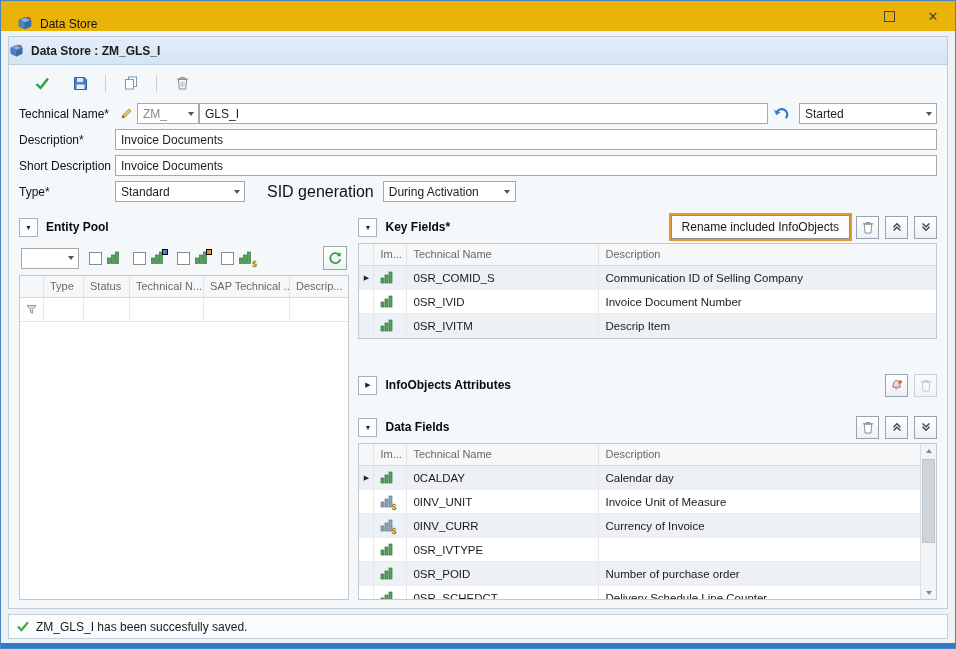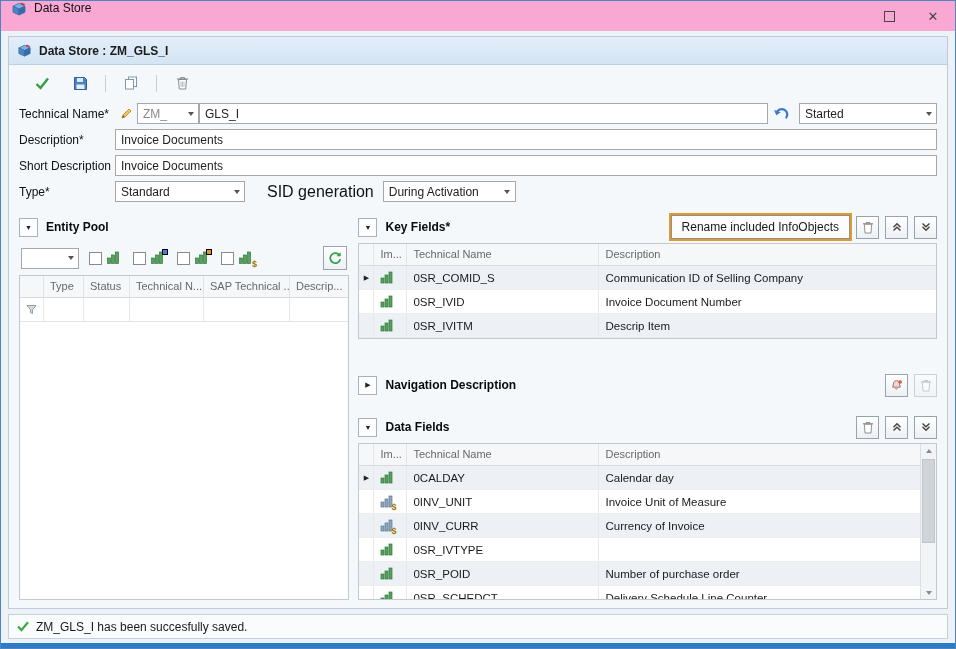--- a/index.html
+++ b/index.html
@@ -1,28 +1,28 @@
 <!DOCTYPE html>
 <html><head>
 <meta charset="utf-8">
 <style>
   html,body{margin:0;padding:0;}
   body{font-family:"Liberation Sans",sans-serif;background:#9aa7b4;}
   svg{display:block;}
   .window{width:956px;height:649px;box-sizing:border-box;background:#fff;border:1px solid #4a86c2;display:flex;flex-direction:column;overflow:hidden;}
   
-  .titlebar{height:30px;flex:0 0 30px;background:#f9a8d4;display:flex;align-items:flex-start;padding-left:10px;}
+  .titlebar{height:30px;flex:0 0 30px;background:#eab308;display:flex;align-items:flex-end;padding-left:16px;}
   .title-text{font-size:12px;color:#111;margin-left:7px;}
   .win-controls{margin-left:auto;display:flex;height:100%;}
   .win-btn{width:44px;height:100%;display:flex;align-items:center;justify-content:center;color:#444;font-size:13px;cursor:default;}
   .max-glyph{width:9px;height:9px;border:1px solid #444;display:block;}
   
   .content{flex:1;min-height:0;background:#edf2f7;padding:5px 7px 4px;display:flex;flex-direction:column;}
   .main-panel{flex:1;min-height:0;border:1px solid #bfcbd8;background:#f4f8fb;display:flex;flex-direction:column;}
-  .panel-header{height:27px;flex:0 0 27px;background:linear-gradient(#e4eefa,#d3e4f3);border-bottom:1px solid #bdd1e5;display:flex;align-items:center;padding-left:8px;}
+  .panel-header{height:27px;flex:0 0 27px;background:linear-gradient(#e4eefa,#d3e4f3);border-bottom:1px solid #bdd1e5;display:flex;align-items:center;}
   .ph-title{font-size:12px;font-weight:bold;color:#1c1c1c;margin-left:7px;}
   .toolbar{height:36px;flex:0 0 36px;display:flex;align-items:center;padding-left:20px;}
   .tb-btn{width:26px;height:26px;display:flex;align-items:center;justify-content:center;margin-right:12px;}
   .tb-sep{width:1px;height:17px;background:#c6cfd8;margin-right:12px;}
   
   .form{padding:2px 10px 4px;}
   .frow{display:flex;align-items:center;margin-bottom:5px;height:21px;}
   .flabel{flex:0 0 96px;font-size:12px;color:#111;}
   input.txt{height:21px;box-sizing:border-box;border:1px solid #a8a8a8;font-family:inherit;font-size:12px;color:#222;padding:0 5px;background:#fff;outline:none;}
   .grow1{flex:1;min-width:0;}
@@ -416,21 +416,21 @@
               </span>
               <span class="gc c2">0SR_IVITM</span>
               <span class="gc c3">Descrip Item</span>
             </div>
           </div>
 
           <div class="sechead navsec">
             <span class="expbtn">
                 <span>▶</span>
               </span>
-            <span class="sectitle">Navigation Description</span>
+            <span class="sectitle">InfoObjects Attributes</span>
             <span class="sqbtn" style="margin-left:auto;">
               <span>
                 <svg width="13" height="13" viewBox="0 0 13 13">
                   <path d="M6.5 1.6c2 0 3 1.5 3 3.4l.8 3.2H2.7l.8-3.2c0-1.9 1-3.4 3-3.4z" fill="#ecd9d4" stroke="#9c6a60" stroke-width="0.9"></path>
                   <path d="M5.4 9.4a1.2 1.2 0 0 0 2.2 0" stroke="#9c6a60" fill="none"></path>
                   <circle cx="10.2" cy="3" r="1.8" fill="#cf5b4a"></circle>
                 </svg>
               </span>
             </span>
             <span class="sqbtn disabled">

